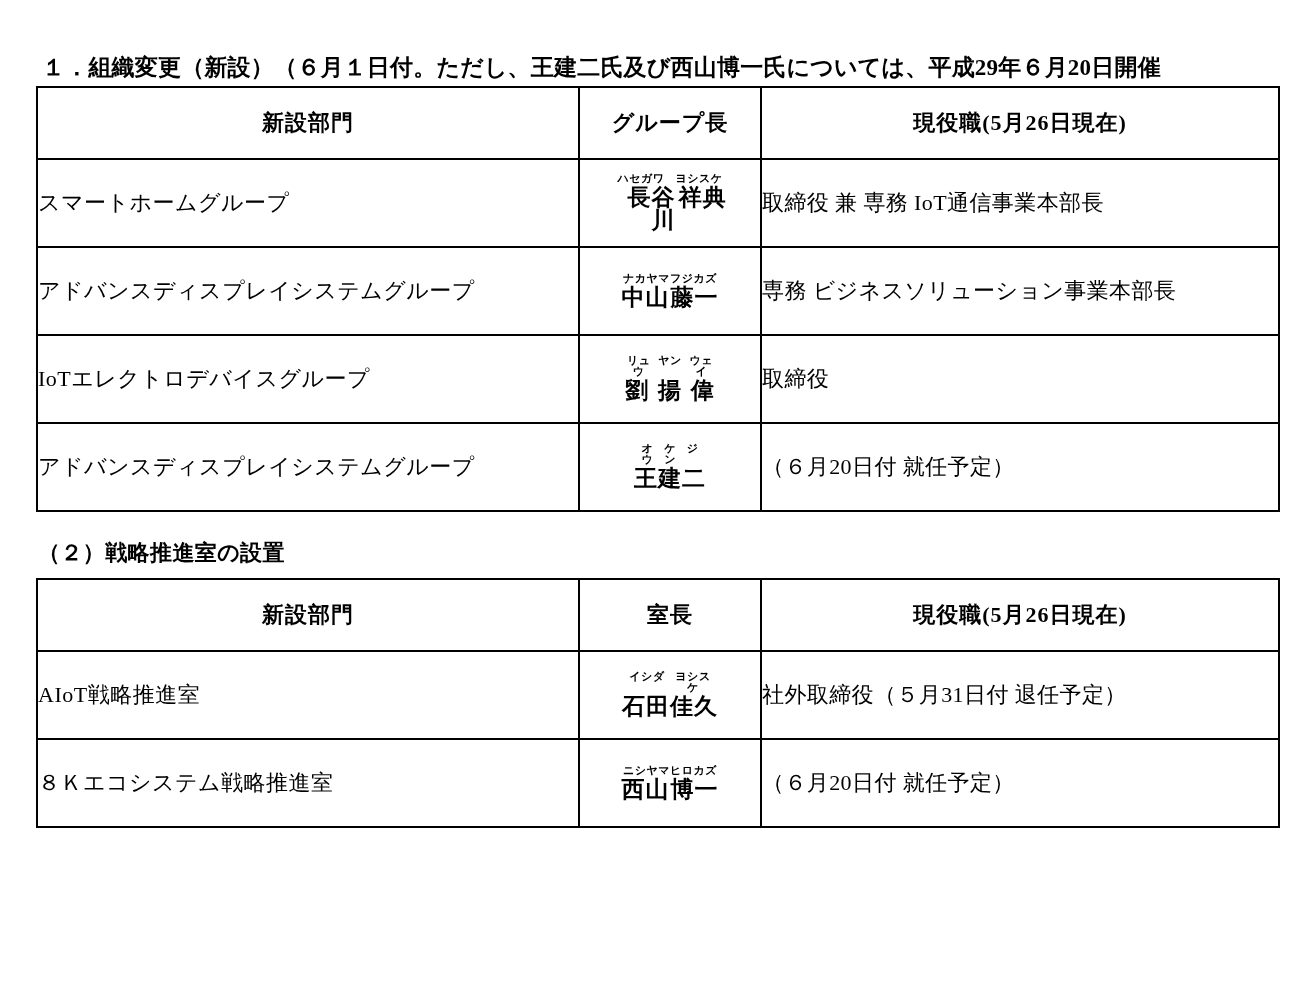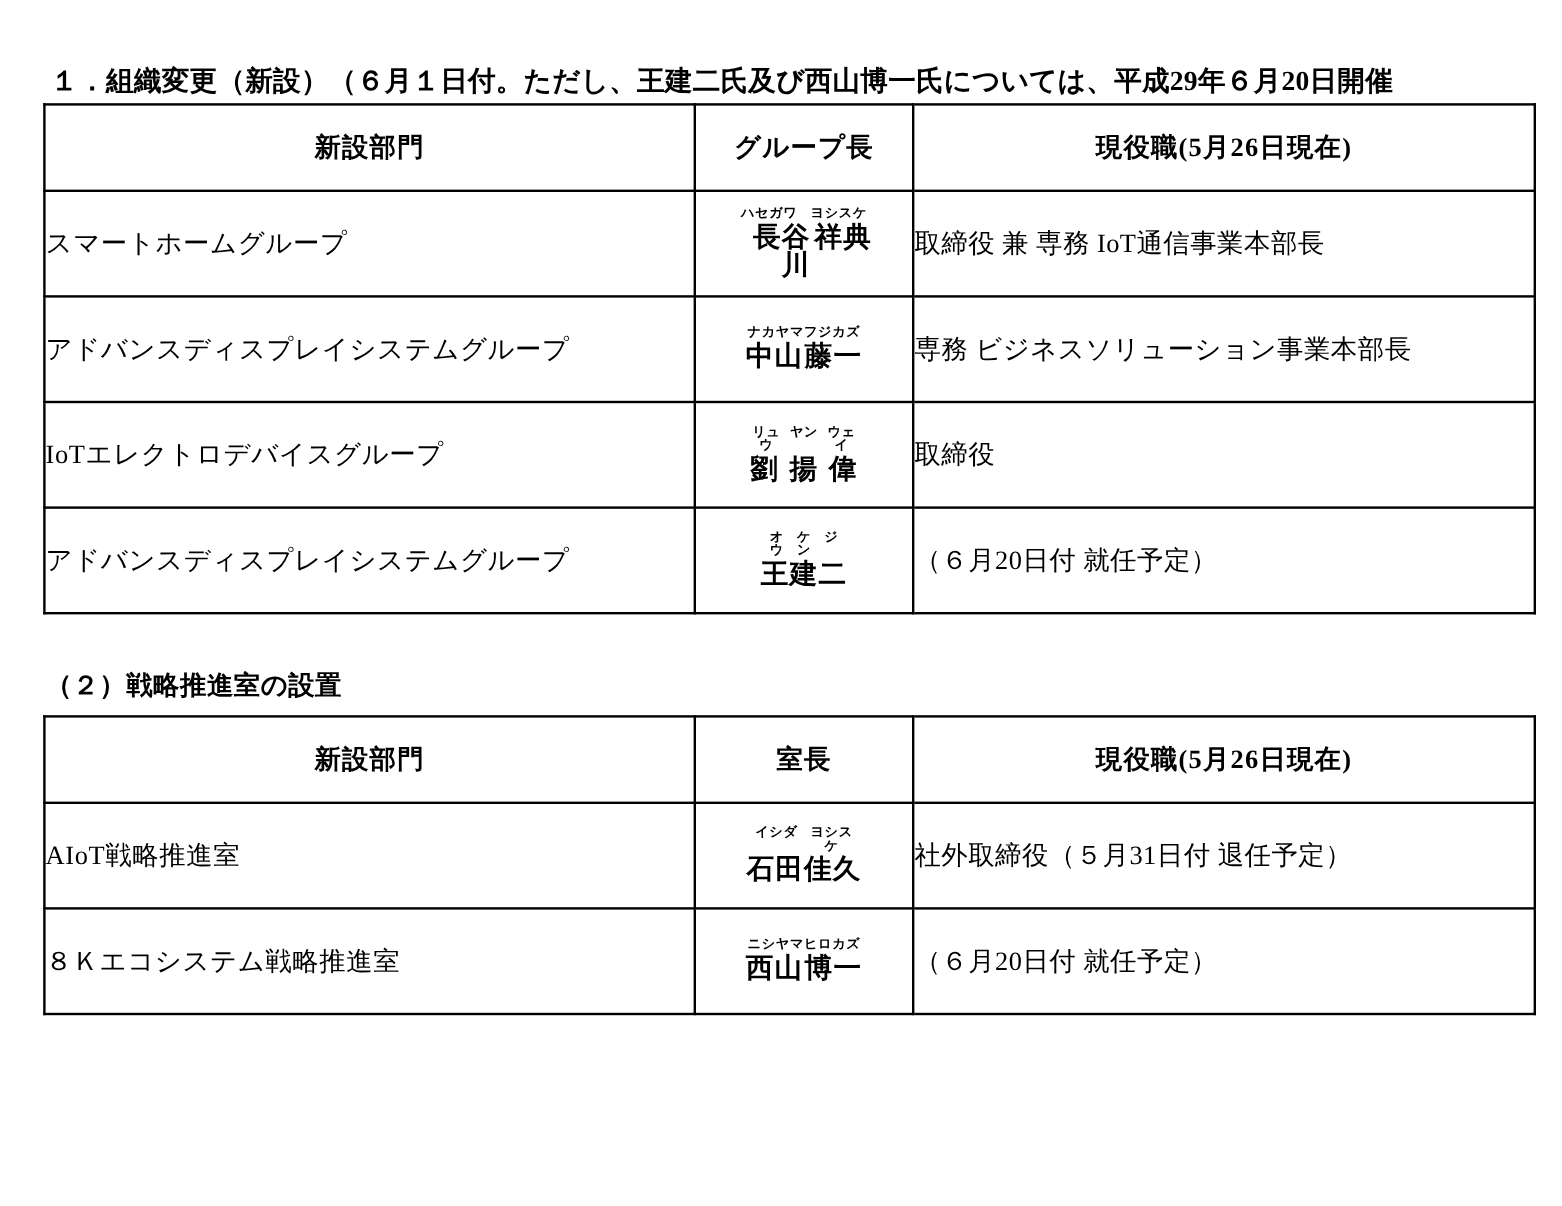--- a/index.html
+++ b/index.html
@@ -39,21 +39,21 @@
   }
 
   
   .section-caption {
     font-size: 22px;
     font-weight: 600;
     margin: 32px 0 10px 4px;
     letter-spacing: 0.4px;
   }
   .section-caption.second {
-    margin-top: 44px;
+    margin-top: 26px;
   }
 
   
   table.org {
     border-collapse: collapse;
     width: 1236px;
     table-layout: fixed;
     margin-left: 2px;
   }
   table.org th, table.org td {

